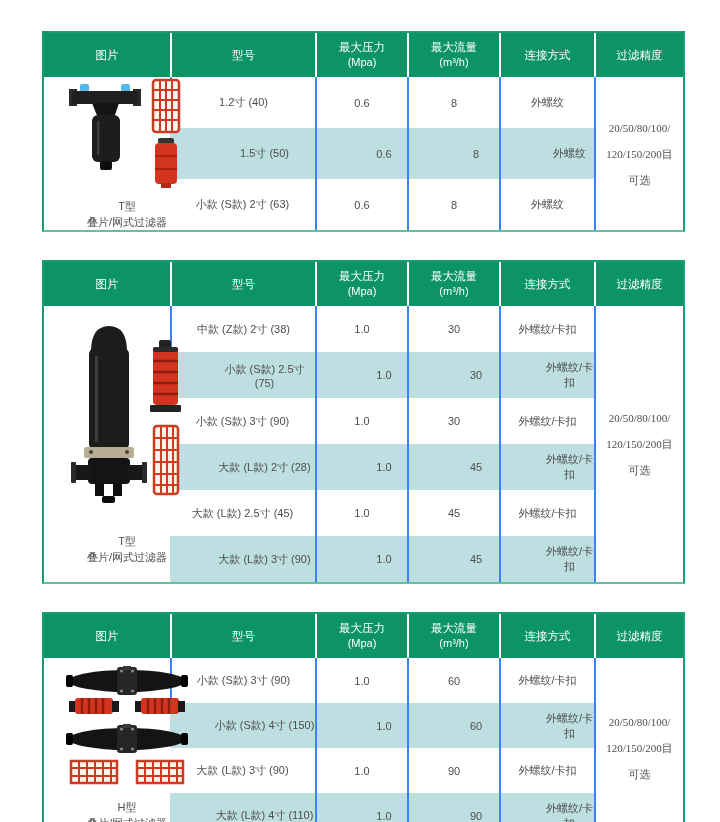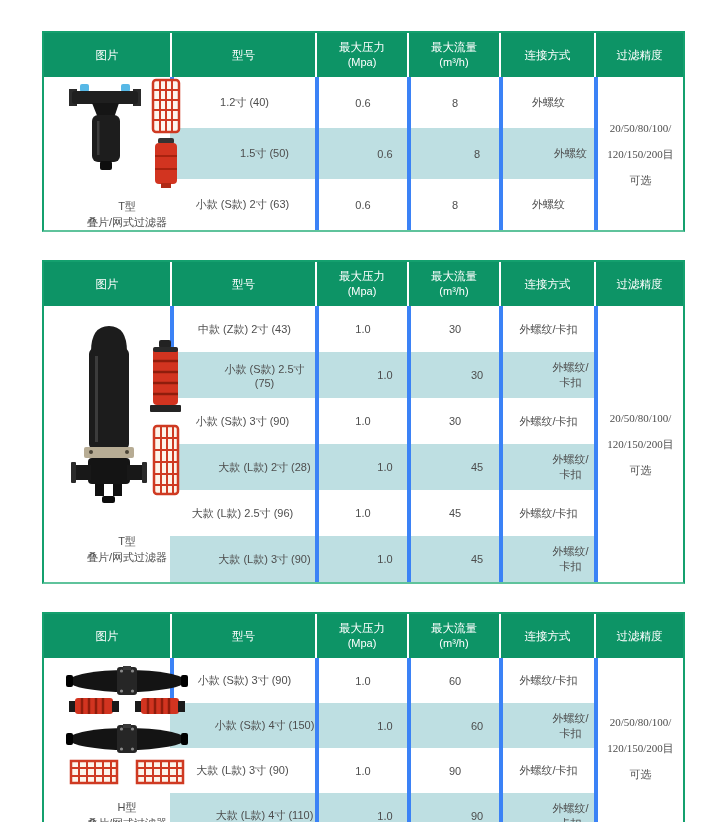--- a/index.html
+++ b/index.html
@@ -26,21 +26,21 @@
   th{
     background:#0d9466;color:#ffffff;font-weight:normal;
     font-size:11.5px;height:44px;text-align:center;vertical-align:middle;
     border-left:2px solid #ffffff;padding:0;line-height:15px;
   }
   th:first-child{border-left:none;}
   th .sub{display:block;font-size:11px;}
   td{
     font-size:11px;color:#4d4d4d;text-align:center;vertical-align:middle;
     height:46px;padding:0;background:#ffffff;
-    border-left:4px solid #3b82f6;
+    border-left:2px solid #3b82f6;
   }
   table.t3 td{height:45px;}
   td:first-child{border-left:none;}
   tr.shaded td{background:#bedfe2;padding-left:44px;}
   td.photo-cell{background:#ffffff;vertical-align:middle;}
   td.precision-cell{background:#ffffff;line-height:26px;}
   td.precision-cell span{display:block;font-family:Liberation Serif, serif;}
   .photo-stack{display:flex;flex-direction:column;align-items:center;justify-content:center;padding-left:40px;}
   .caption{margin-top:9px;line-height:16px;color:#4d4d4d;font-size:11px;}
   .caption span{display:block;}
@@ -173,21 +173,21 @@
               <rect x="83" y="102" width="24" height="68" rx="3" fill="#fdf4ea" stroke="#cf3a22" stroke-width="2.5"></rect>
               <path d="M90 103 V169 M96 103 V169 M102 103 V169 M84 114 H106 M84 126 H106 M84 138 H106 M84 150 H106 M84 161 H106" stroke="#cf3a22" stroke-width="2" fill="none"></path>
             </g>
           </svg>
           <div class="caption">
             <span>T型</span>
             <span>叠片/网式过滤器</span>
           </div>
         </div>
       </td>
-      <td>中款 (Z款) 2寸 (43)</td>
+      <td>中款 (Z款) 2寸 (38)</td>
       <td>1.0</td>
       <td>30</td>
       <td>外螺纹/卡扣</td>
       <td class="precision-cell" rowspan="6">
         <span>20/50/80/100/</span>
         <span>120/150/200目</span>
         <span>可选</span>
       </td>
     </tr>
     <tr class="shaded">
@@ -202,21 +202,21 @@
       <td>30</td>
       <td>外螺纹/卡扣</td>
     </tr>
     <tr class="shaded">
       <td>大款 (L款) 2寸 (28)</td>
       <td>1.0</td>
       <td>45</td>
       <td>外螺纹/卡扣</td>
     </tr>
     <tr>
-      <td>大款 (L款) 2.5寸 (96)</td>
+      <td>大款 (L款) 2.5寸 (45)</td>
       <td>1.0</td>
       <td>45</td>
       <td>外螺纹/卡扣</td>
     </tr>
     <tr class="shaded">
       <td>大款 (L款) 3寸 (90)</td>
       <td>1.0</td>
       <td>45</td>
       <td>外螺纹/卡扣</td>
     </tr>

